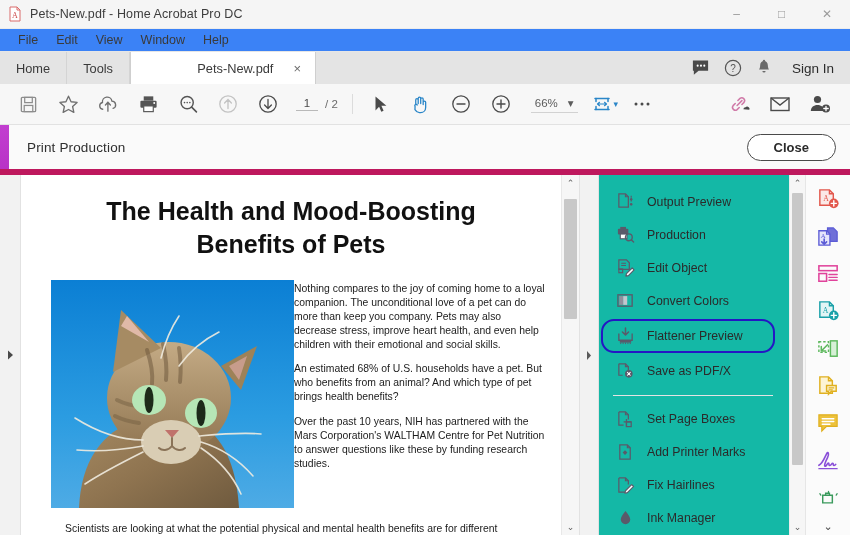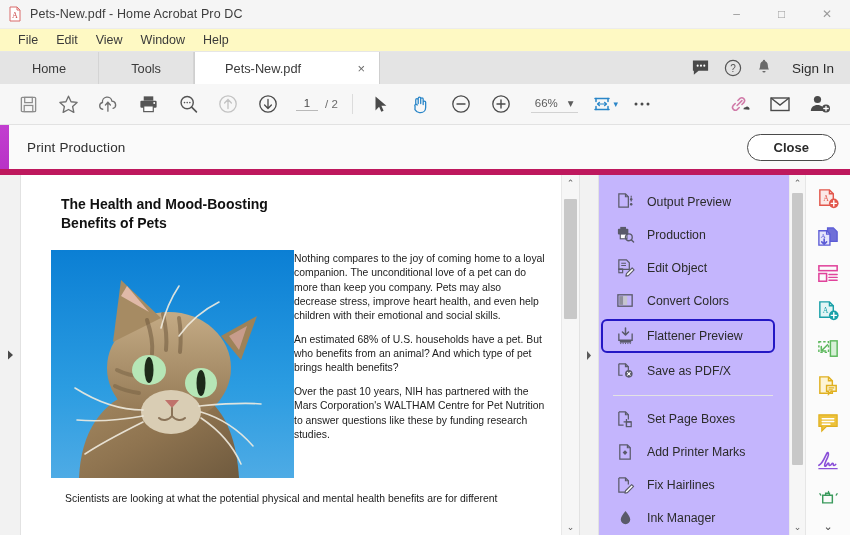--- a/index.html
+++ b/index.html
@@ -38,51 +38,51 @@
   .wc {
     width: 45px; height: 28px;
     display: flex; align-items: center; justify-content: center;
     color: #9b9b9b; font-size: 12px;
   }
   .wc:last-child { width: 46px; }
 
   
   .menubar {
     height: 22px; min-height: 22px;
-    background: #fef9c3;
+    background: #3b82f6;
     display: flex; align-items: center;
     padding-left: 9px;
     border-bottom: 1px solid #e6e6e6;
   }
   .menu-item {
     font-size: 12.5px; color: #3a3a3a;
     padding: 0 9px; line-height: 22px;
   }
 
   
   .tabstrip {
     height: 32px; min-height: 32px;
     background: #e4e4e4;
     display: flex; align-items: stretch;
     position: relative;
   }
   .tab {
     display: flex; align-items: center;
-    padding: 0 32px;
+    padding: 0 16px;
     font-size: 12.8px; color: #3a3a3a;
     background: #e4e4e4;
     border-right: 1px solid #d4d4d4;
   }
   .tab.doc {
     background: #ffffff;
     border-right: 1px solid #cfcfcf;
     border-left: 1px solid #cfcfcf;
     padding: 0 14px 0 30px;
     min-width: 140px;
-    justify-content: space-between;
+    justify-content: flex-end;
   }
   .tab-close {
     margin-left: 20px; color: #6b6b6b; font-size: 13px;
   }
   .tabstrip-right {
     margin-left: auto; display: flex; align-items: center;
     padding-right: 12px; gap: 14px;
   }
   .signin {
     font-size: 13.5px; color: #2c2c2c; padding-left: 6px; padding-right: 4px;
@@ -162,22 +162,22 @@
   .docwrap {
     flex: 1; background: #ffffff; position: relative;
     display: flex; min-width: 0;
   }
   .page {
     flex: 1; background: #ffffff; position: relative; overflow: hidden;
     padding: 8px 16px 0 30px;
   }
   .doc-title {
     font-family: "Liberation Sans", sans-serif;
-    font-size: 14px; font-weight: bold; color: #111;
-    line-height: 1.33;
+    font-size: 25px; font-weight: bold; color: #111;
+    text-align: center; line-height: 1.33;
     margin: 12px 24px 16px 10px;
   }
   .doc-body {
     display: flex; margin-top: 18px;
   }
   .catphoto {
     width: 243px; height: 228px; flex: none;
     position: relative; overflow: hidden;
     background: linear-gradient(#1287d6 0%, #2a9ae0 55%, #4aa9e4 100%);
   }
@@ -212,36 +212,36 @@
 
   
   .panel-collapse {
     width: 18px; background: #f2f2f2;
     border-left: 1px solid #e2e2e2; border-right: 1px solid #e2e2e2;
     display: flex; align-items: center; justify-content: center;
   }
 
   
   .toolspanel {
-    width: 190px; background: #c4b5fd;
+    width: 190px; background: #14b8a6;
     display: flex; flex-direction: column;
     position: relative; overflow: hidden;
     padding-top: 10px;
   }
   .tool-item {
     display: flex; align-items: center;
     height: 36.5px; padding-left: 16px;
     position: relative;
   }
   .tool-item.selected {
     border: 2px solid #2417c4;
     height: 34px;
     margin: 1px 14px 1px 2px;
     padding-left: 12px;
-    border-radius: 6px;
+    border-radius: 13px;
   }
   .tool-ico {
     width: 20px; height: 20px; flex: none;
     margin-right: 12px;
     display: flex; align-items: center; justify-content: center;
   }
   .tool-label { font-size: 12.3px; color: #2b2b2b; }
   .tool-sep {
     height: 1px; background: #e3e3e3;
     margin: 7px 16px 7px 14px;

